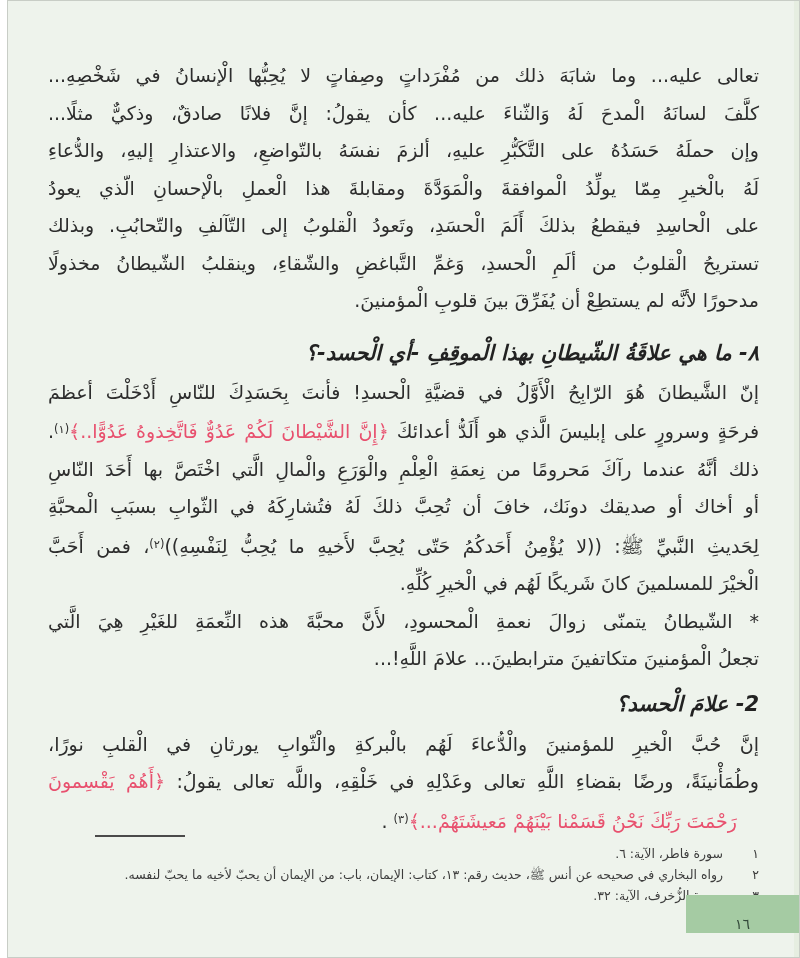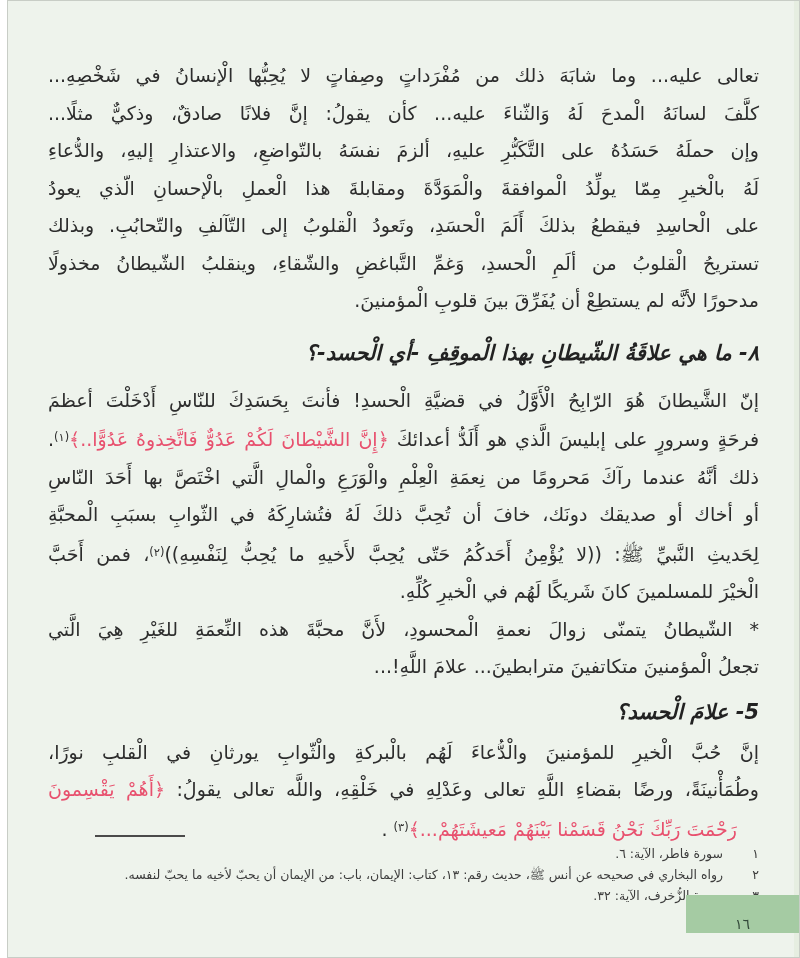--- a/index.html
+++ b/index.html
@@ -49,21 +49,21 @@
   .seg-fn{font-size:0.60em;vertical-align:5px;letter-spacing:0;}
   .heading{
     direction:rtl;text-align:right;
     font-size:21px;font-weight:bold;
     line-height:40px;
     color:#222;
     font-style:italic;
   }
   #intro-block{margin-top:56px;}
   #q8-heading{margin-top:13px;}
-  #q8-block{margin-top:9px;}
+  #q8-block{margin-top:1px;}
   #q9-heading{margin-top:6px;}
   #q9-block{margin-top:2px;}
   .fn-separator{
     position:absolute;
     top:834px;left:87px;
     width:90px;height:2px;
     background:#4a4a4a;
   }
   .footnotes{
     position:absolute;
@@ -127,21 +127,21 @@
         <div class="line fit-justify"><span>لِحَديثِ النَّبيِّ ﷺ: ((لا يُؤْمِنُ أَحَدكُمُ حَتّى يُحِبَّ لأَخيهِ ما يُحِبُّ لِنَفْسِهِ))</span><span class="seg-fn">(٢)</span><span>، فمن أَحَبَّ</span></div>
         <div class="line fit-right"><span>الْخيْرَ للمسلمينَ كانَ شَريكًا لَهُم في الْخيرِ كُلِّهِ.</span></div>
       </div>
 
     <div id="note-block">
 
     <div class="line fit-justify"><span>* الشّيطانُ يتمنّى زوالَ نعمةِ الْمحسودِ، لأَنَّ محبَّةَ هذه النِّعمَةِ للغَيْرِ هِيَ الَّتي</span></div>
         <div class="line fit-right"><span>تجعلُ الْمؤمنينَ متكاتفينَ مترابطينَ... علامَ اللَّهِ!...</span></div>
       </div>
 
-    <div id="q9-heading" class="heading">5- علامَ الْحسد؟</div>
+    <div id="q9-heading" class="heading">2- علامَ الْحسد؟</div>
 
     <div id="q9-block">
 
     <div class="line fit-justify"><span>إنَّ حُبَّ الْخيرِ للمؤمنينَ والْدُّعاءَ لَهُم بالْبركةِ والْثّوابِ يورثانِ في الْقلبِ نورًا،</span></div>
         <div class="line fit-justify"><span>وطُمَأْنينَةً، ورضًا بقضاءِ اللَّهِ تعالى وعَدْلِهِ في خَلْقِهِ، واللَّه تعالى يقولُ: </span><span class="seg-verse">﴿أَهُمْ يَقْسِمونَ</span></div>
         <div class="line fit-indent"><span class="seg-verse">رَحْمَتَ رَبِّكَ نَحْنُ قَسَمْنا بَيْنَهُمْ مَعيشَتَهُمْ...﴾</span><span class="seg-fn">(٣)</span><span> .</span></div>
       </div>
 
   </div>
 

